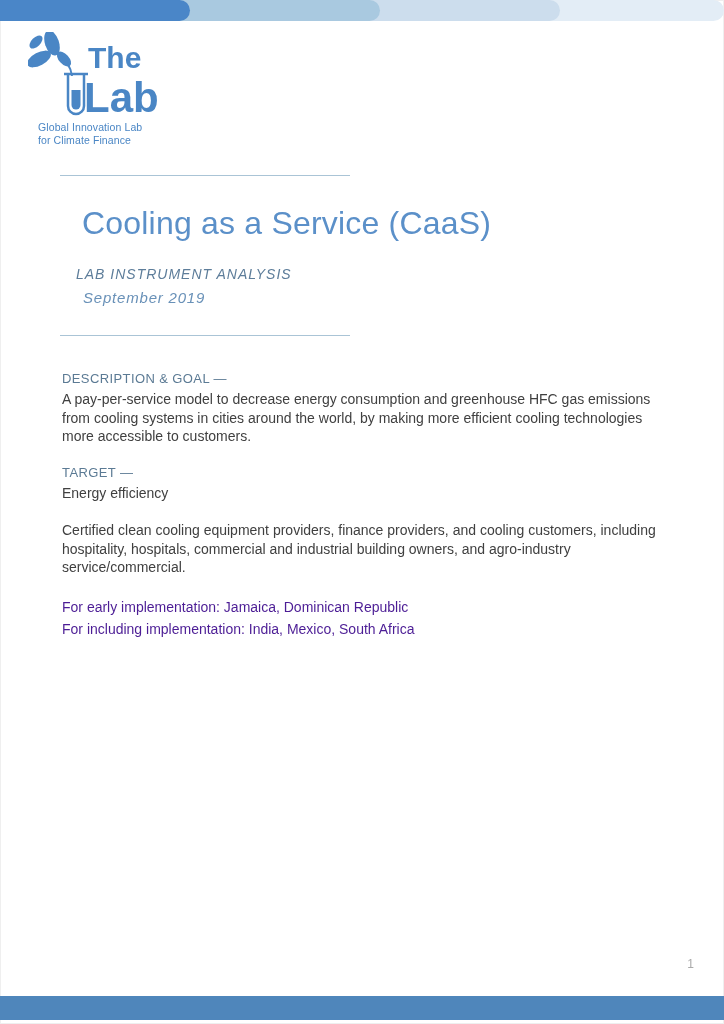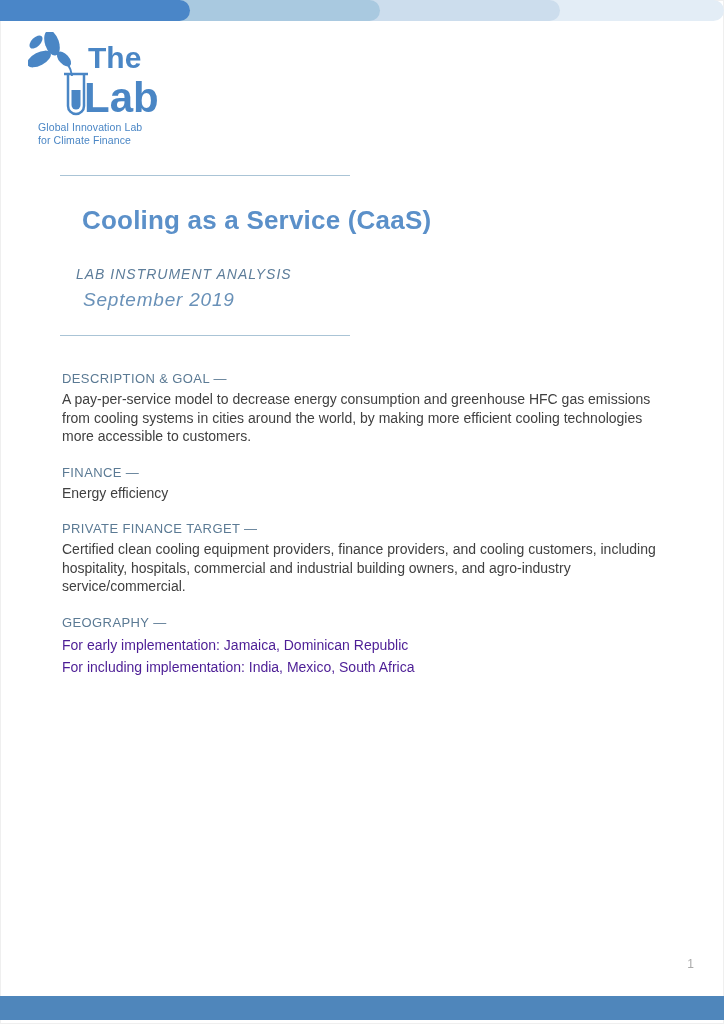--- a/index.html
+++ b/index.html
@@ -28,29 +28,29 @@
     font-size:10.5px;line-height:13px;color:#4a86c5;letter-spacing:0.1px;
   }
   .tagline .b{font-weight:normal;}
 
   
   .rule{position:absolute;left:60px;width:290px;border-top:1.5px solid #aac4d6;height:0;}
   .rule-top{top:175px;}
   .rule-bottom{top:335px;}
   .doc-title{
     position:absolute;left:82px;top:205px;margin:0;
-    font-size:26px;font-weight:bold;color:#5b90c9;letter-spacing:0.2px;
+    font-size:32px;font-weight:normal;color:#5b90c9;letter-spacing:0.2px;
   }
   .doc-subtitle{
     position:absolute;left:76px;top:266px;
     font-size:14px;font-style:italic;letter-spacing:1px;color:#5d7d9a;
   }
   .doc-date{
     position:absolute;left:83px;top:289px;
-    font-size:19px;font-style:italic;letter-spacing:0.8px;color:#6991b8;
+    font-size:15px;font-style:italic;letter-spacing:0.8px;color:#6991b8;
   }
 
   
   .content{position:absolute;left:62px;top:371px;width:615px;}
   .section-heading{
     margin:0 0 4px 0;
     font-size:13px;font-weight:normal;color:#5b7a94;letter-spacing:0.4px;
   }
   .section-body{
     margin:0 0 19px 0;
@@ -105,25 +105,23 @@
 <div class="rule rule-top"></div>
 <h1 class="doc-title">Cooling as a Service (CaaS)</h1>
 <div class="doc-subtitle">LAB INSTRUMENT ANALYSIS</div>
 <div class="doc-date">September 2019</div>
 <div class="rule rule-bottom"></div>
 
 <div class="content">
   <h2 class="section-heading">DESCRIPTION &amp; GOAL —</h2>
   <p class="section-body">A pay-per-service model to decrease energy consumption and greenhouse HFC gas emissions from cooling systems in cities around the world, by making more efficient cooling technologies more accessible to customers.</p>
 
-  <h2 class="section-heading">FINANCE —</h2>
+  <h2 class="section-heading">TARGET —</h2>
   <p class="section-body">Energy efficiency</p>
 
-  <h2 class="section-heading">PRIVATE FINANCE TARGET —</h2>
   <p class="section-body">Certified clean cooling equipment providers, finance providers, and cooling customers, including hospitality, hospitals, commercial and industrial building owners, and agro-industry service/commercial.</p>
 
-  <h2 class="section-heading">GEOGRAPHY —</h2>
   <div class="geo-line">For early implementation: Jamaica, Dominican Republic</div>
   <div class="geo-line">For including implementation: India, Mexico, South Africa</div>
 </div>
 
 <div class="page-number">1</div>
 <div class="footer-bar"></div>
 
 </body></html>

